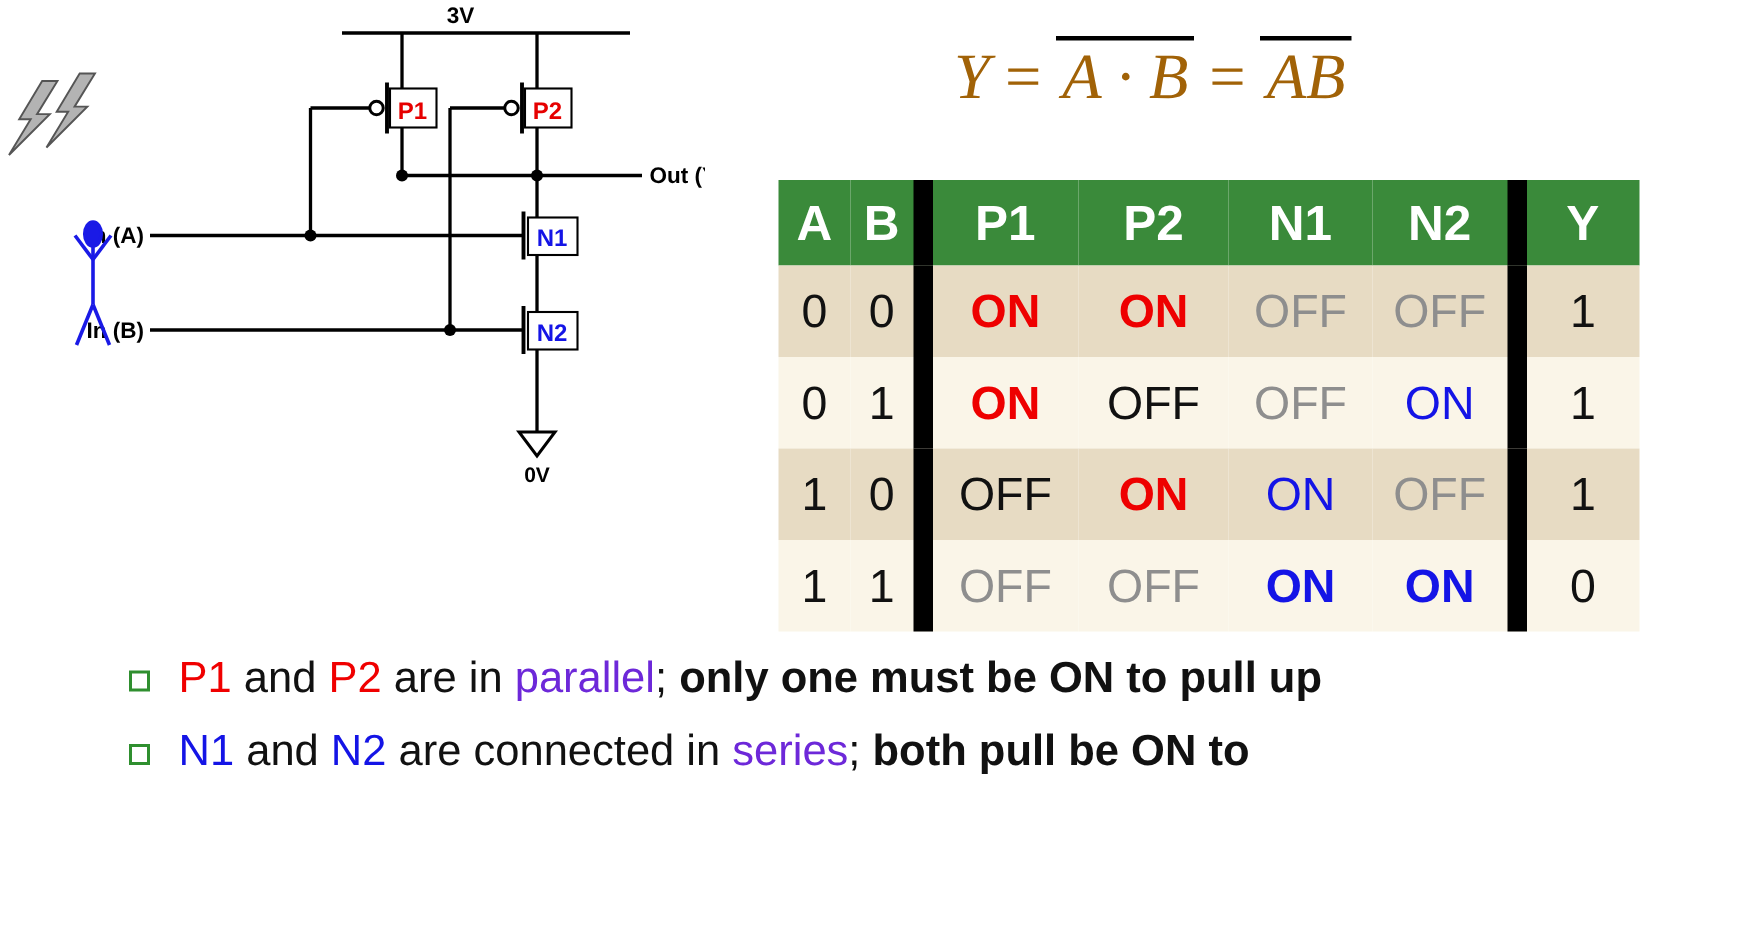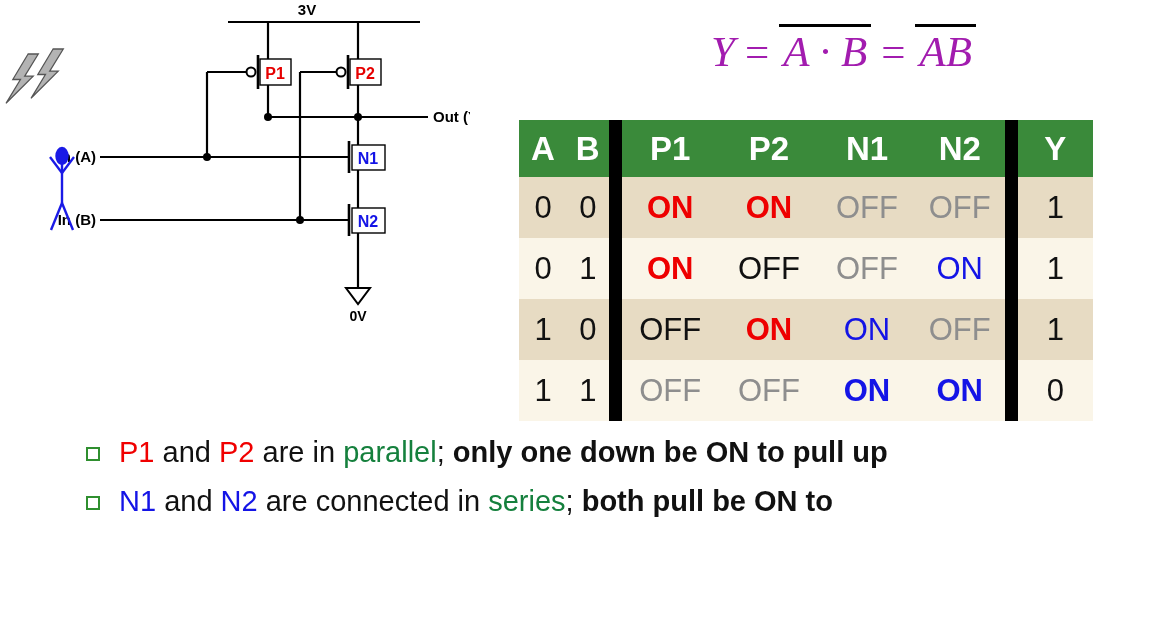--- a/index.html
+++ b/index.html
@@ -14,22 +14,22 @@
   .plate{stroke:#000;stroke-width:2.6;fill:none;}
   .labelbox{fill:#ffffff;stroke:#000;stroke-width:1.4;}
   .svgtxt{font-family:"Liberation Sans",sans-serif;font-weight:bold;fill:#000;}
   .ptxt{fill:#e60000;}
   .ntxt{fill:#1414e6;}
   .figure{stroke:#1a1ae6;stroke-width:2.4;fill:none;}
   .bolt{fill:#b3b3b3;stroke:#555;stroke-width:1.5;}
 
   
   .formula{
-    position:absolute;left:636px;top:24px;width:340px;text-align:right;
-    font-family:"Liberation Serif", serif;font-style:italic;font-size:43px;color:#a21caf;
+    position:absolute;left:636px;top:24px;width:340px;text-align:left;
+    font-family:"Liberation Serif", serif;font-style:italic;font-size:43px;color:#a16207;
     white-space:nowrap;
   }
   .formula .eq{margin:0 10px;font-style:normal;}
   .ov{display:inline-block;border-top:3px solid #000;padding:2px 4px 0 4px;line-height:1.05;}
 
   
   table.truth{position:absolute;left:519px;top:120px;border-collapse:collapse;table-layout:fixed;}
   .truth col.cA{width:48px}.truth col.cB{width:48px}
   .truth col.cP1{width:104px}.truth col.cP2{width:100px}
   .truth col.cN1{width:96px}.truth col.cN2{width:96px}
@@ -48,21 +48,21 @@
   .on-blue{color:#1414e6;}
   .on-blue-b{color:#1414e6;font-weight:bold;}
 
   
   .bullets{position:absolute;left:86px;top:436px;width:1000px;}
   .bullet{display:flex;align-items:flex-start;margin-bottom:16px;}
   .bmark{flex:none;width:10px;height:10px;border:2.5px solid #2f8f2f;margin:11px 19px 0 0;background:#fff;}
   .btext{font-size:29px;line-height:1.15;color:#111;max-width:950px;}
   .red{color:#f00000;}
   .blue{color:#1414e6;}
-  .green{color:#15803d;}
+  .green{color:#6d28d9;}
   .b{font-weight:bold;}
 </style>
 </head>
 <body>
 
 <svg class="circuit" width="470" height="430" viewBox="0 0 470 430" xmlns="http://www.w3.org/2000/svg">
 
   <g>
     <line class="wire" x1="228" y1="22" x2="420" y2="22"></line>
     <line class="wire" x1="268" y1="22" x2="268" y2="117"></line>
@@ -196,21 +196,21 @@
       <td><span class="on-blue-b">ON</span></td>
       <td class="divL">0</td>
     </tr>
   </tbody>
 </table>
 
 <div class="bullets">
 
   <div class="bullet">
     <span class="bmark"></span>
-    <div class="btext"><span class="red">P1</span><span> and </span><span class="red">P2</span><span> are in </span><span class="green">parallel</span><span>; </span><span class="b">only one down be ON to pull up</span><br></div>
+    <div class="btext"><span class="red">P1</span><span> and </span><span class="red">P2</span><span> are in </span><span class="green">parallel</span><span>; </span><span class="b">only one must be ON to pull up</span><br></div>
   </div>
 
   <div class="bullet">
     <span class="bmark"></span>
     <div class="btext"><span class="blue">N1</span><span> and </span><span class="blue">N2</span><span> are connected in </span><span class="green">series</span><span>; </span><span class="b">both pull be ON to</span><br></div>
   </div>
 
 </div>
 
 </body></html>

